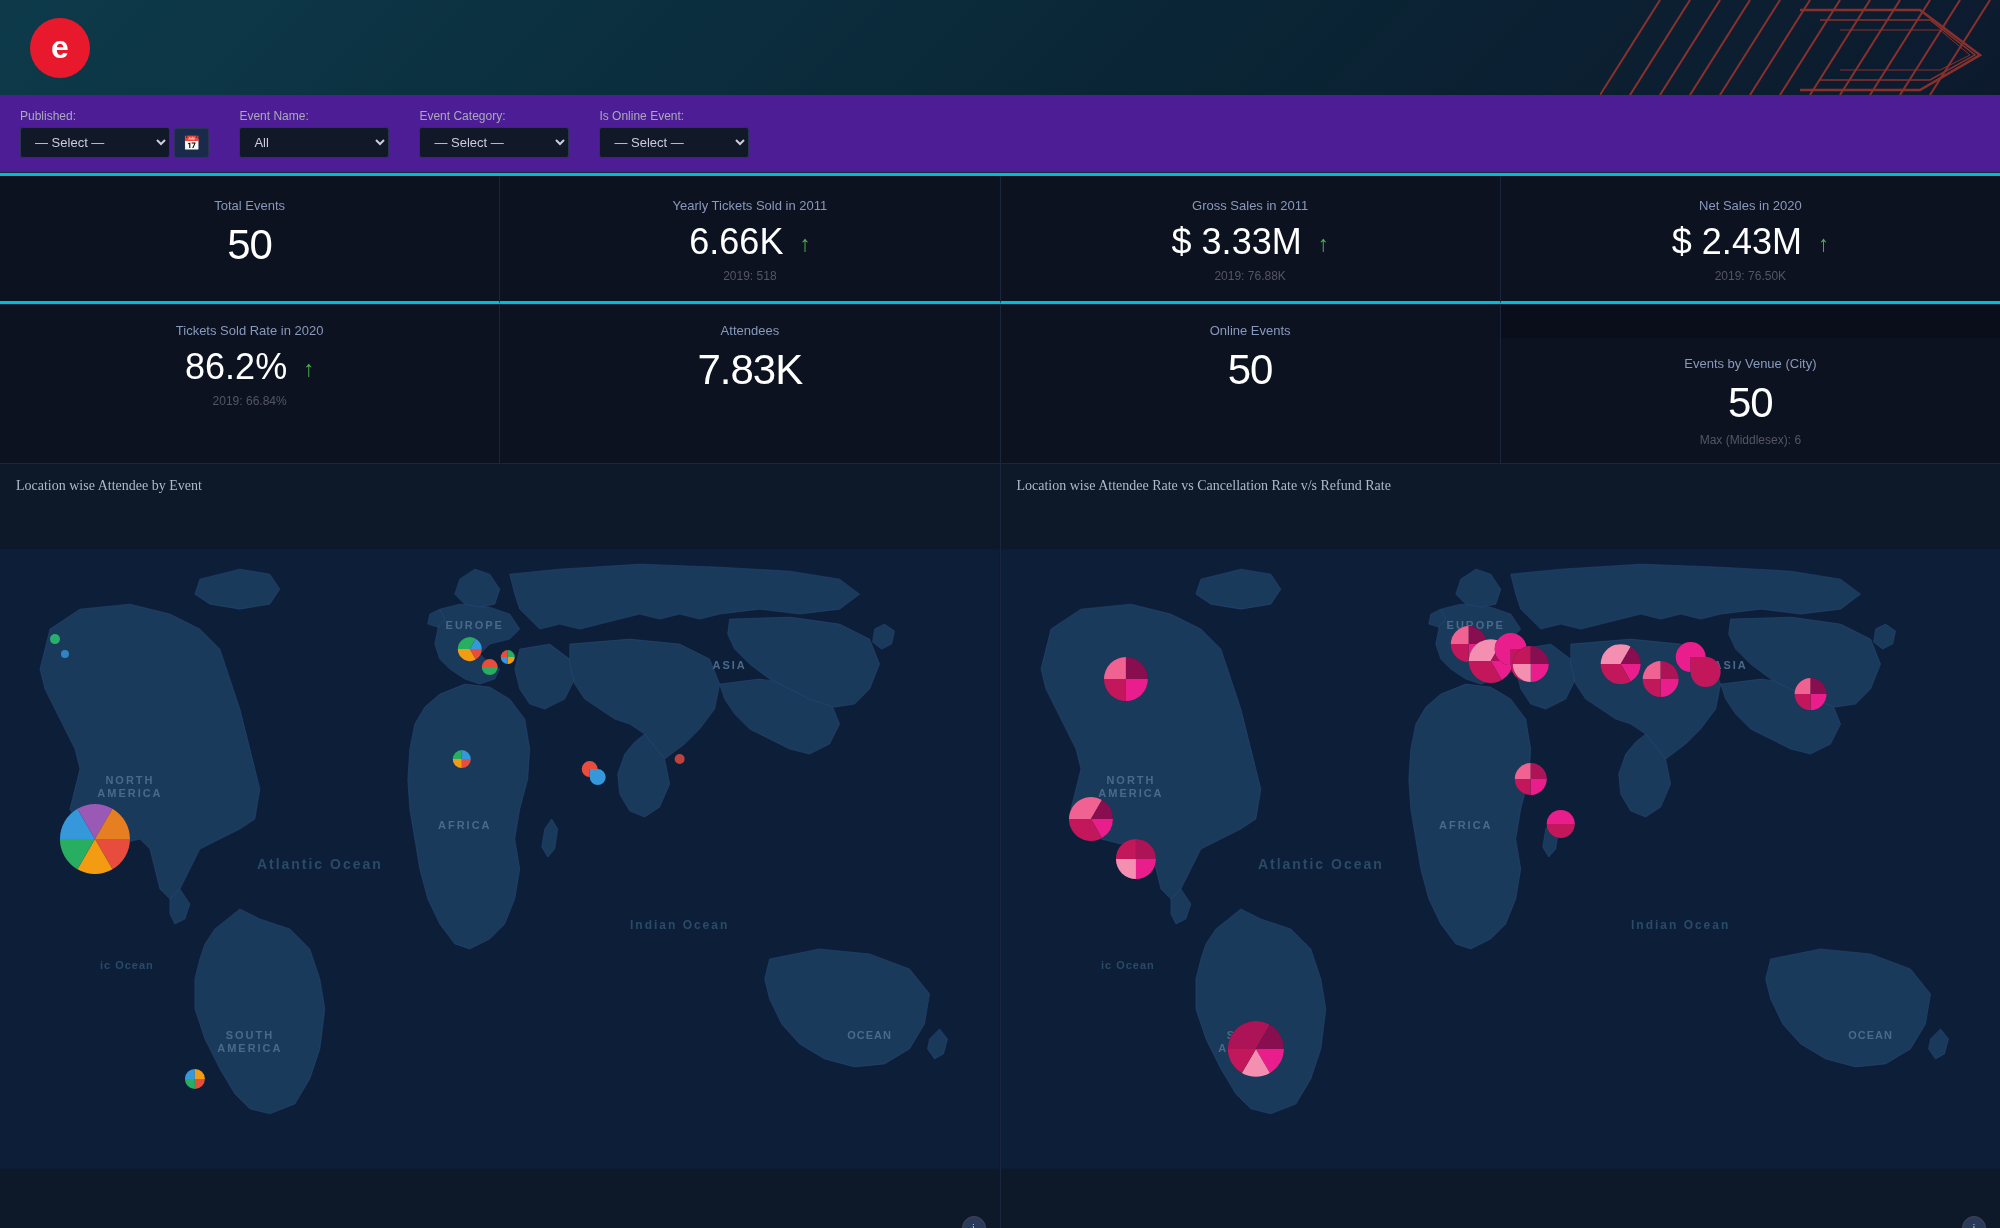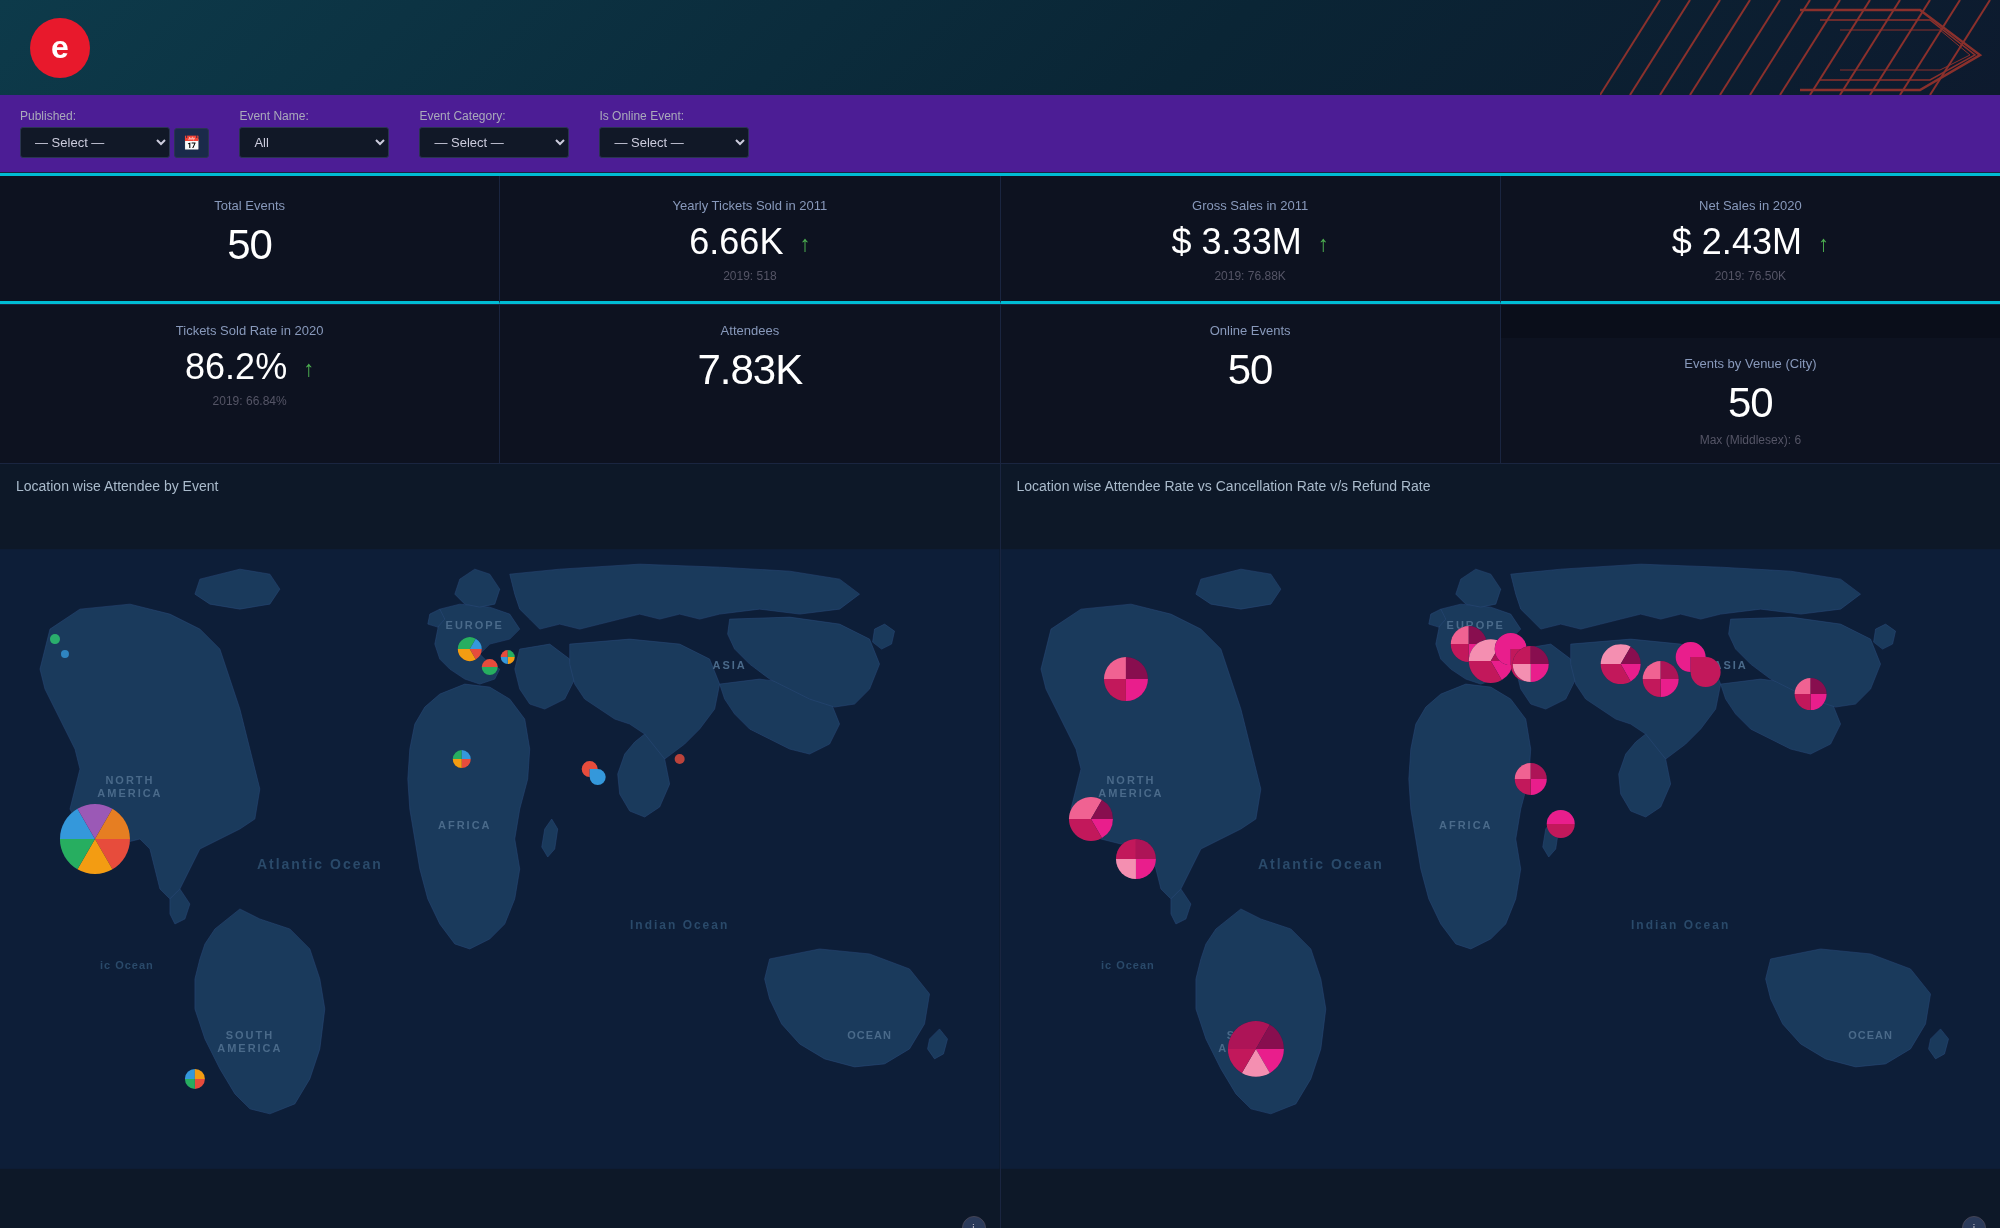--- a/index.html
+++ b/index.html
@@ -181,20 +181,21 @@
     }
     .map-container:last-child { border-right: none; }
     .map-title {
       position: absolute;
       top: 14px;
       left: 16px;
       font-size: 14px;
       color: #aabbcc;
       font-weight: 500;
       z-index: 10;
+      font-family: Liberation Serif, serif;
     }
     .map-info-btn {
       position: absolute;
       bottom: 14px;
       right: 14px;
       width: 24px;
       height: 24px;
       border-radius: 50%;
       background: #2a3a5a;
       border: 1px solid #445;

